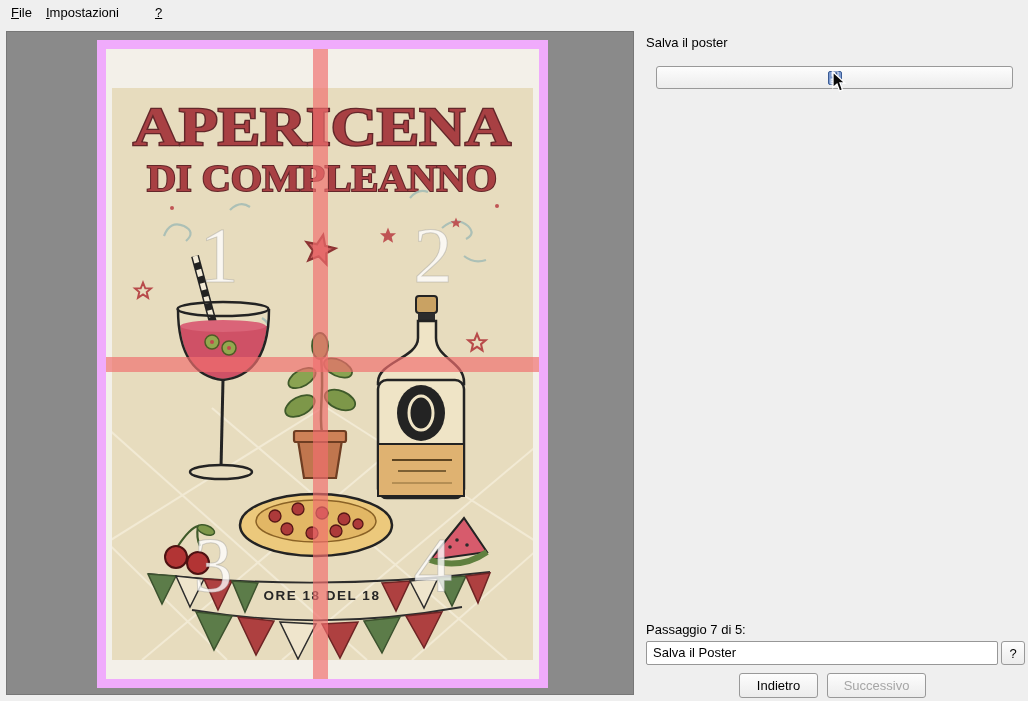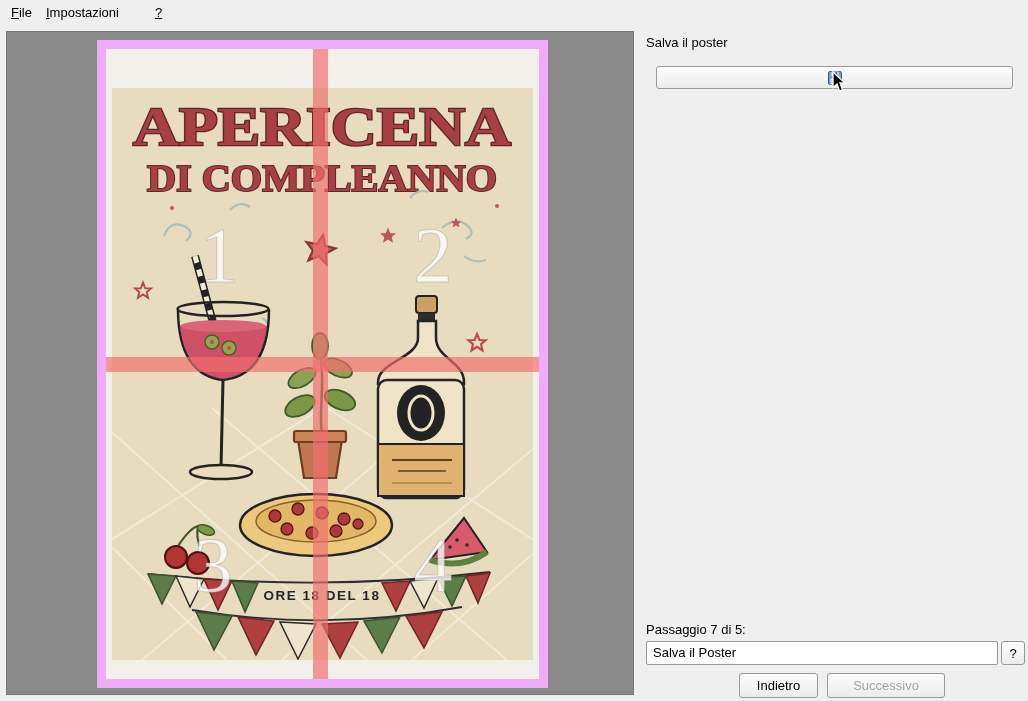--- a/index.html
+++ b/index.html
@@ -35,21 +35,21 @@
            border-radius:3px; font:inherit; color:#000;
            display:flex; align-items:center; justify-content:center; cursor:default; }
   .save-btn { position:absolute; left:656px; top:66px; width:357px; height:23px; }
   .cursor { position:absolute; left:832px; top:71px; z-index:5; pointer-events:none; }
   .step-label { position:absolute; left:646px; top:622px; }
   .step-field { position:absolute; left:646px; top:641px; width:352px; height:24px;
                 background:#fff; border:1px solid #979797; border-radius:2px;
                 padding:0 6px; line-height:22px; }
   .help-btn { position:absolute; left:1001px; top:641px; width:24px; height:24px; }
   .back-btn { position:absolute; left:728px; top:673px; width:79px; height:25px;margin-left:11px; }
-  .next-btn { position:absolute; left:827px; top:673px; width:118px; height:25px; color:#a6a6a6; }
+  .next-btn { position:absolute; left:827px; top:673px; width:99px; height:25px; color:#a6a6a6; }
 </style>
 </head>
 <body>
 
 <div class="window">
 
   <div class="menubar">
     <div class="menu-item"><span class="mn">F</span><span>ile</span></div>
     <div class="menu-item"><span class="mn">I</span><span>mpostazioni</span></div>
     <div class="menu-item help"><span class="mn">?</span><span></span></div>

